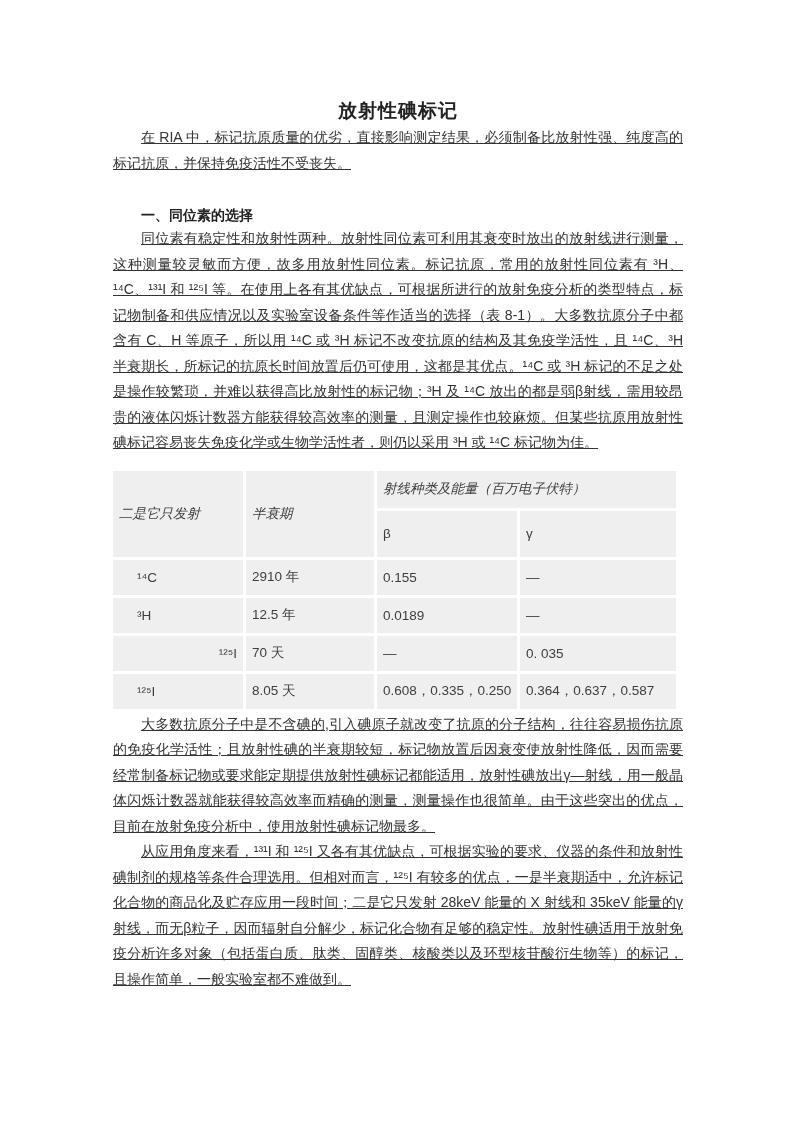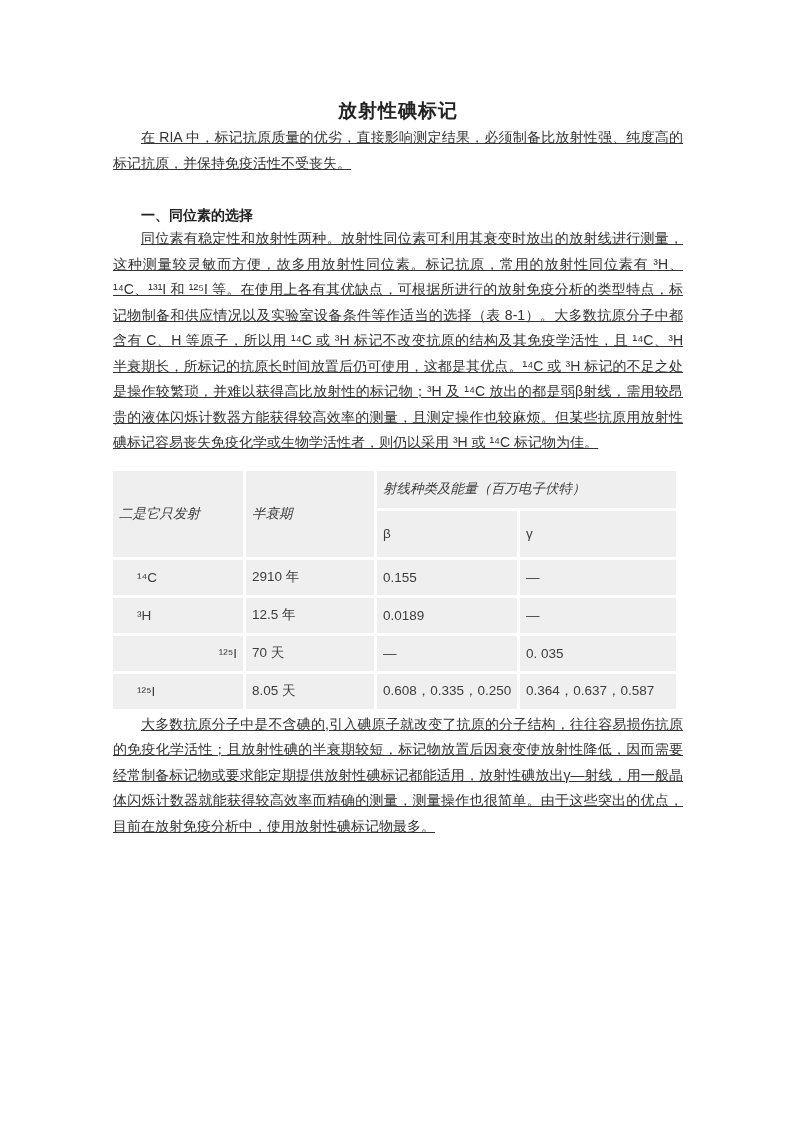--- a/index.html
+++ b/index.html
@@ -133,14 +133,15 @@
           <td>¹²⁵I</td>
           <td>8.05 天</td>
           <td>0.608，0.335，0.250</td>
           <td>0.364，0.637，0.587</td>
         </tr>
       </tbody>
   </table>
 
   <p class="body-para para-iodine">大多数抗原分子中是不含碘的,引入碘原子就改变了抗原的分子结构，往往容易损伤抗原的免疫化学活性；且放射性碘的半衰期较短，标记物放置后因衰变使放射性降低，因而需要经常制备标记物或要求能定期提供放射性碘标记都能适用，放射性碘放出γ—射线，用一般晶体闪烁计数器就能获得较高效率而精确的测量，测量操作也很简单。由于这些突出的优点，目前在放射免疫分析中，使用放射性碘标记物最多。</p>
 
+  <p class="body-para para-application">从应用角度来看，¹³¹I 和 ¹²⁵I 又各有其优缺点，可根据实验的要求、仪器的条件和放射性碘制剂的规格等条件合理选用。但相对而言，¹²⁵I 有较多的优点，一是半衰期适中，允许标记化合物的商品化及贮存应用一段时间；二是它只发射 28keV 能量的 X 射线和 35keV 能量的γ射线，而无β粒子，因而辐射自分解少，标记化合物有足够的稳定性。放射性碘适用于放射免疫分析许多对象（包括蛋白质、肽类、固醇类、核酸类以及环型核苷酸衍生物等）的标记，且操作简单，一般实验室都不难做到。</p>
 
 </div>
 
 </body></html>

